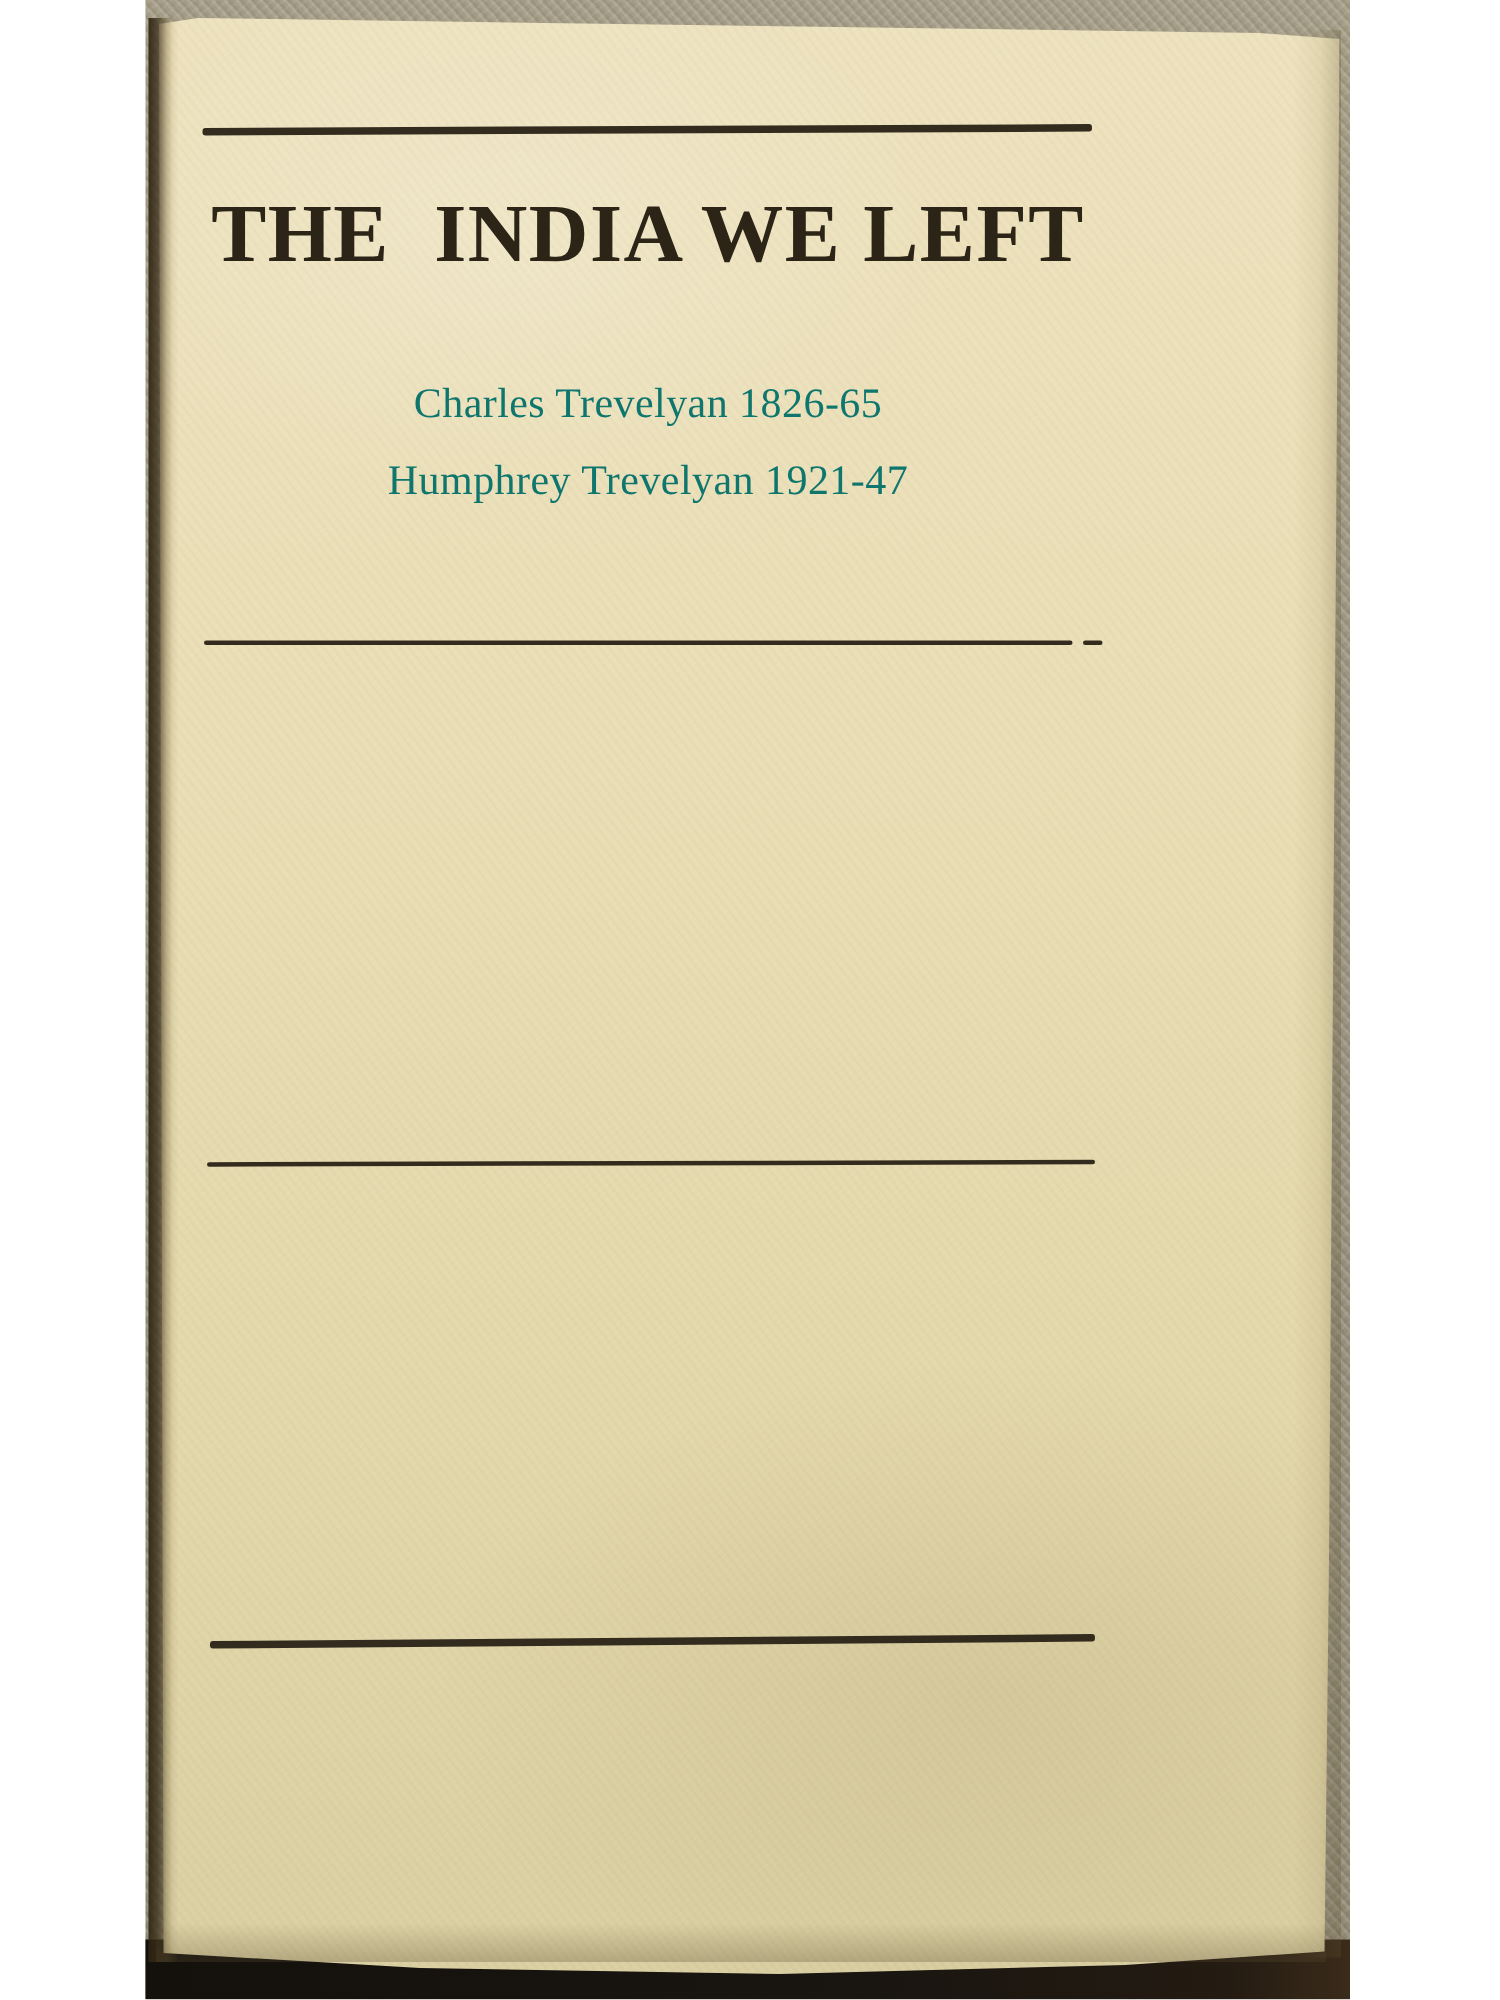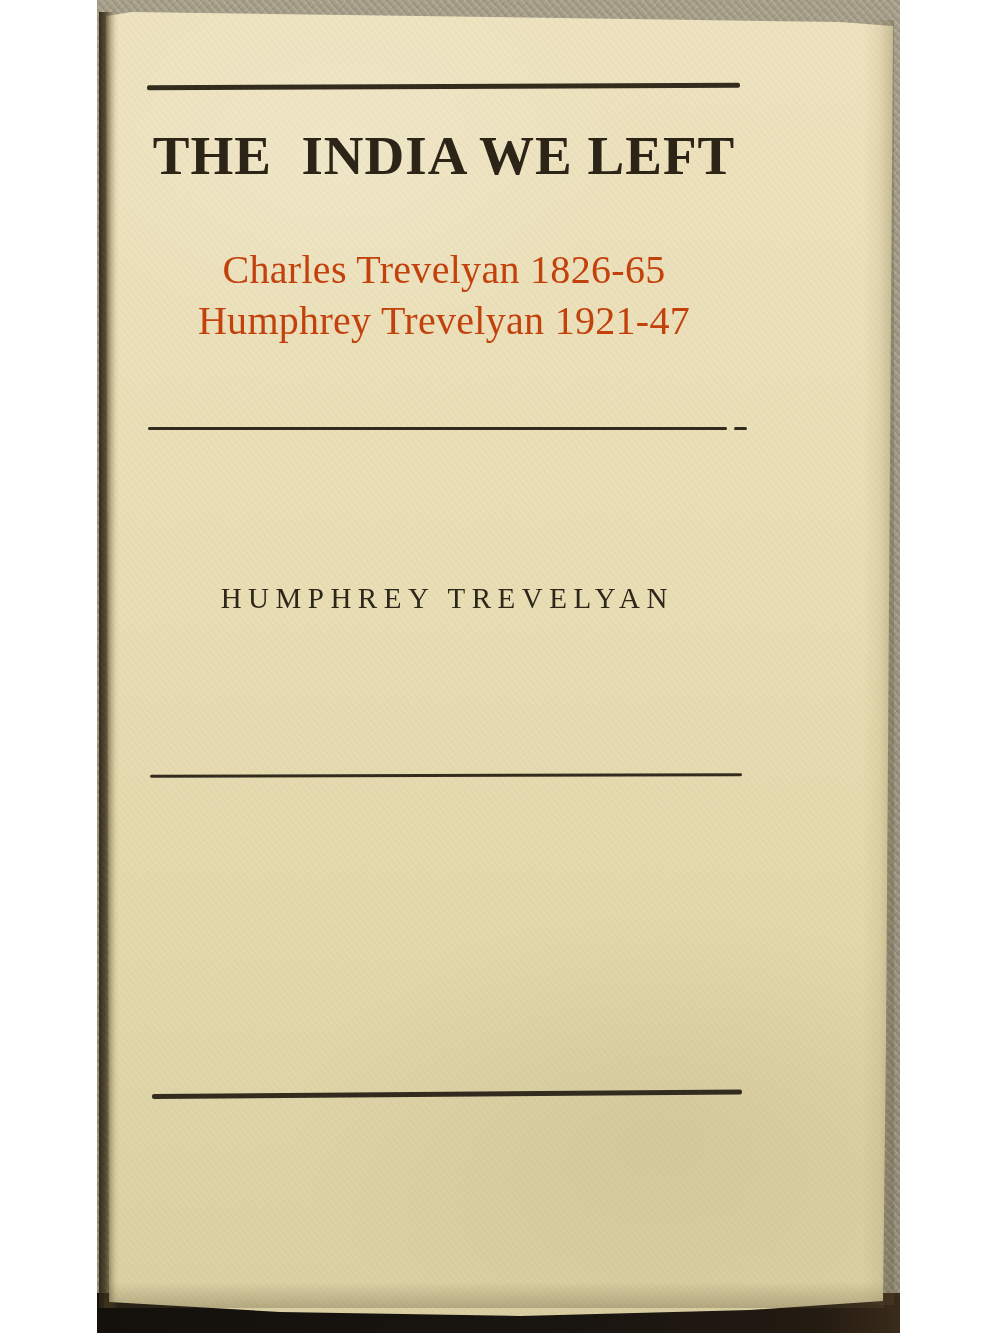--- a/index.html
+++ b/index.html
@@ -43,34 +43,34 @@
   
   .right-shade{
     position:absolute;left:862px;top:20px;width:32px;height:1285px;z-index:4;
     background:linear-gradient(90deg, transparent 0%, rgba(130,110,65,0.10) 55%, rgba(95,80,45,0.28) 100%);
   }
   .bottom-shade{
     position:absolute;left:104px;top:1282px;width:780px;height:26px;z-index:4;
     background:linear-gradient(180deg, transparent 0%, rgba(90,75,45,0.30) 100%);
   }
   
-  .print{position:absolute;left:100px;top:0;width:800px;height:1333px;z-index:5;color:#2d2619;}
+  .print{position:absolute;left:88px;top:0;width:800px;height:1333px;z-index:5;color:#2d2619;}
   .rule{position:absolute;background:#332c1e;border-radius:2px;}
   .rule-top{left:47px;top:84px;width:593px;height:5px;transform:rotate(-0.25deg);}
   .rule-mid{left:48px;top:427px;width:579px;height:3px;}
   .rule-mid-dash{left:634px;top:427px;width:13px;height:3px;}
   .rule-lower{left:50px;top:774px;width:592px;height:3px;transform:rotate(-0.15deg);}
   .rule-bottom{left:52px;top:1094px;width:590px;height:5px;transform:rotate(-0.45deg);transform-origin:left center;}
   .centered{position:absolute;left:44px;width:600px;text-align:center;}
   .book-title{
     top:124px;font-size:55px;font-weight:bold;letter-spacing:1px;
     white-space:pre;color:#2b2417;
   }
   .book-subtitle{
-    top:244px;font-size:40px;line-height:51px;color:#c2410c;letter-spacing:0.3px;
+    top:244px;font-size:28px;line-height:51px;color:#0f766e;letter-spacing:0.3px;
   }
   .author-name{
     top:582px;font-size:29px;letter-spacing:6.5px;text-indent:6.5px;color:#2e2719;font-weight:500;
   }
   .publisher-name{
     top:926px;font-size:27px;letter-spacing:4px;text-indent:4px;color:#2b2417;font-weight:500;
   }
 </style>
 </head>
 <body>
@@ -88,21 +88,20 @@
     <div class="centered book-title">THE  INDIA WE LEFT</div>
 
     <div class="centered book-subtitle">
       <div>Charles Trevelyan 1826-65</div>
       <div>Humphrey Trevelyan 1921-47</div>
     </div>
 
     <div class="rule rule-mid"></div>
     <div class="rule rule-mid-dash"></div>
 
-    <div class="centered author-name">HUMPHREY TREVELYAN</div>
 
     <div class="rule rule-lower"></div>
 
 
     <div class="rule rule-bottom"></div>
   </div>
 
   <div class="gutter"></div>
   <div class="right-shade"></div>
   <div class="bottom-shade"></div>

